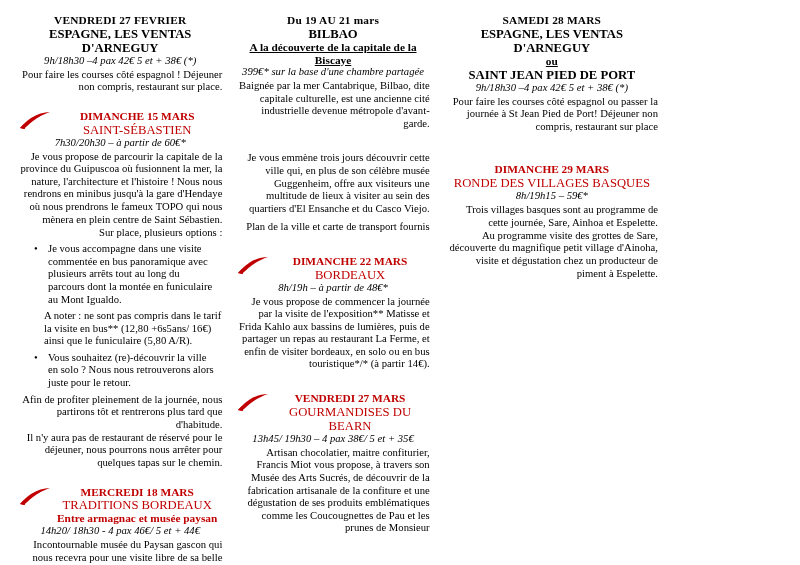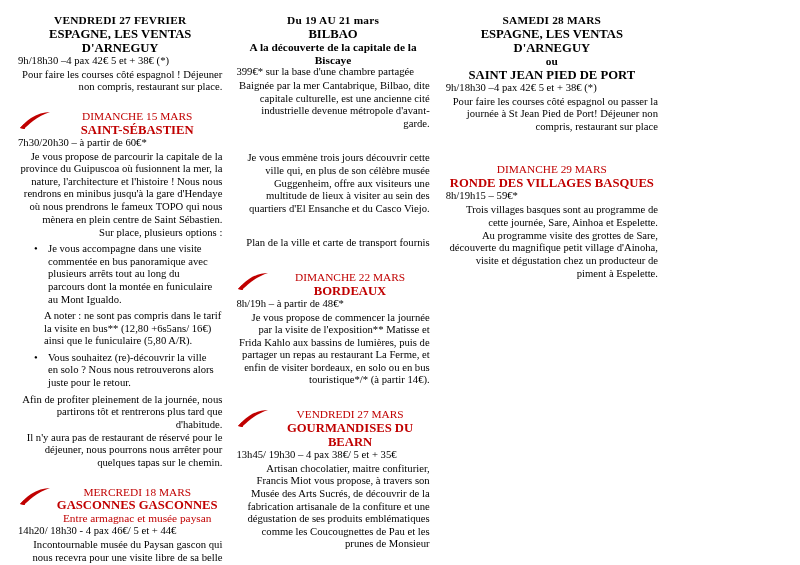--- a/index.html
+++ b/index.html
@@ -43,34 +43,37 @@
     font-size: 8.5pt;
     letter-spacing: 0.2px;
   }
   .t-sub {
     font-weight: bold;
     font-size: 9.5pt;
   }
   .t-sub-sm {
     font-weight: bold;
     font-size: 8.5pt;
+    text-decoration: underline;
   }
   .t-red {
     color: #c00000;
-    font-weight: normal;
+    font-weight: bold;
     font-size: 8.5pt;
   }
   .t-red-big {
     color: #c00000;
-    font-weight: bold;
+    font-weight: normal;
     font-size: 9.5pt;
   }
   .price {
+    text-align: center;
     font-size: 8pt;
     line-height: 1.2;
+    font-style: italic;
   }
   .body-txt {
     font-size: 8pt;
     line-height: 1.18;
     text-align: right;
     margin-top: 1px;
   }
   .body-txt p {
     margin: 0 0 0.5px 0;
   }
@@ -171,21 +174,21 @@
     <div class="entry">
       <div class="pen-row">
         <div class="pen">
           <svg width="34" height="20" viewBox="0 0 34 20">
             <path d="M2 17 C5 14 8 10 13 7 C19 3 26 1 32 1 C26 3 20 6 15 10 C11 13 8 16 6 18 Z" fill="#c00000"></path>
             <path d="M2 17 L7 18 L6 13 Z" fill="#c00000"></path>
           </svg>
         </div>
         <div class="pen-title title-block">
           <div class="t-red">MERCREDI 18 MARS</div>
-          <div class="t-red-big">GASCONNES GASCONNES</div>
+          <div class="t-red-big">TRADITIONS BORDEAUX</div>
           <div class="t-red">Entre armagnac et musée paysan</div>
         </div>
       </div>
       <div class="price">14h20/ 18h30 - 4 pax 46€/ 5 et + 44€</div>
       <div class="body-txt">
         <p>Incontournable musée du Paysan gascon qui nous recevra pour une visite libre de sa belle collection et sa maison typique. Avant cela nous serons allés visiter une distillerie (Armagnacs, Gin et Whisky) accompagnés par Florence pour qui le domaine n'a aucun secret ! Dégustation à l'issue de la visite (l'abus d'alcool est dangereux pour la santé)</p>
       </div>
     </div>
 
   </div>
@@ -195,21 +198,21 @@
     <div class="entry">
       <div class="title-block">
         <div class="t-head">Du 19 AU 21 mars</div>
         <div class="t-sub">BILBAO</div>
         <div class="t-sub-sm">A la découverte de la capitale de la Biscaye</div>
       </div>
       <div class="price">399€* sur la base d'une chambre partagée</div>
       <div class="body-txt">
         <p>Baignée par la mer Cantabrique, Bilbao, dite capitale culturelle, est une ancienne cité industrielle devenue métropole d'avant-garde.</p>
         <p style="margin-top:22px;">Je vous emmène trois jours découvrir cette ville qui, en plus de son célèbre musée Guggenheim, offre aux visiteurs une multitude de lieux à visiter au sein des quartiers d'El Ensanche et du Casco Viejo.</p>
-        <p style="margin-top:22px;">Plan de la ville et carte de transport fournis</p>
+        <p style="margin-top:6px;">Plan de la ville et carte de transport fournis</p>
       </div>
     </div>
 
     <div class="spacer-lg"></div>
 
     <div class="entry">
       <div class="pen-row">
         <div class="pen">
           <svg width="34" height="20" viewBox="0 0 34 20">
             <path d="M2 17 C5 14 8 10 13 7 C19 3 26 1 32 1 C26 3 20 6 15 10 C11 13 8 16 6 18 Z" fill="#c00000"></path>

